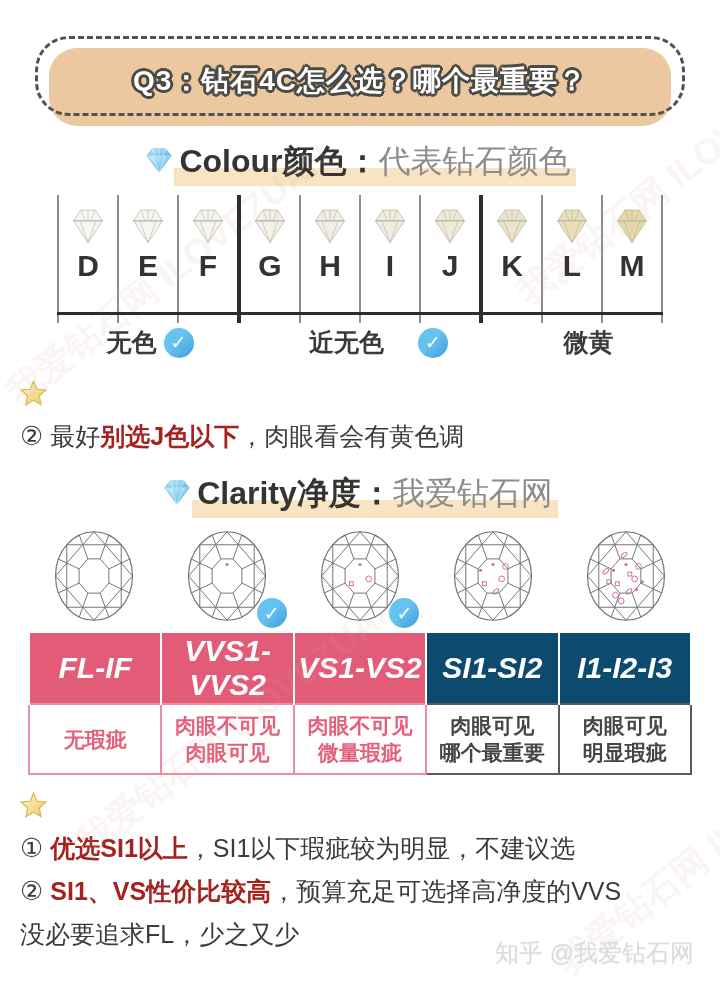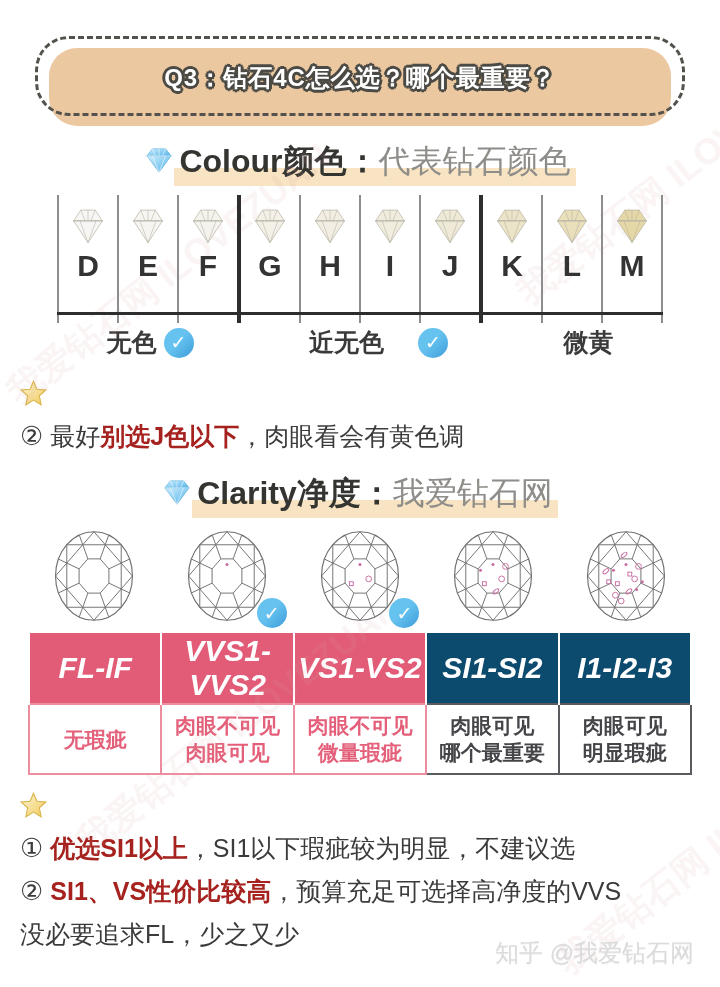--- a/index.html
+++ b/index.html
@@ -10,21 +10,21 @@
   .wm{position:absolute;font-size:36px;font-weight:700;color:rgba(214,168,168,0.12);
       transform:rotate(-38deg);white-space:nowrap;pointer-events:none;}
 
   
   .banner{position:relative;width:650px;height:90px;margin:36px auto 0;}
   .banner-fill{position:absolute;left:14px;right:14px;top:12px;bottom:0;
                background:#ecc8a0;border-radius:28px;}
   .banner-dash{position:absolute;left:0;right:0;top:0;bottom:10px;
                border:3px dashed #53524c;border-radius:34px;}
   .banner-text{position:absolute;left:0;right:0;top:26px;text-align:center;
-               font-size:24px;font-weight:800;letter-spacing:1px;color:#fff;
+               font-size:28px;font-weight:800;letter-spacing:1px;color:#fff;
                text-shadow:-3px 0 #4b4a44,3px 0 #4b4a44,0 -3px #4b4a44,0 3px #4b4a44,
                            -2px -2px #4b4a44,2px -2px #4b4a44,-2px 2px #4b4a44,2px 2px #4b4a44;}
 
   
   .sec-head{display:flex;justify-content:center;align-items:center;
             margin-top:13px;font-size:32px;line-height:44px;}
   .sec-head .hl{background:linear-gradient(transparent 62%,#f8e4c2 62%);padding:0 5px 3px;}
   .sec-head .strong{font-weight:800;color:#343431;}
   .sec-head .rest{font-weight:400;color:#8f8d89;}
 

